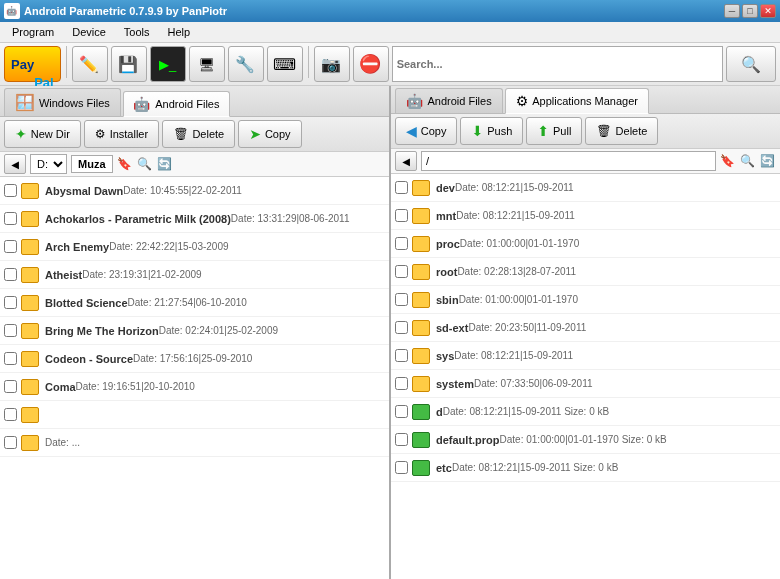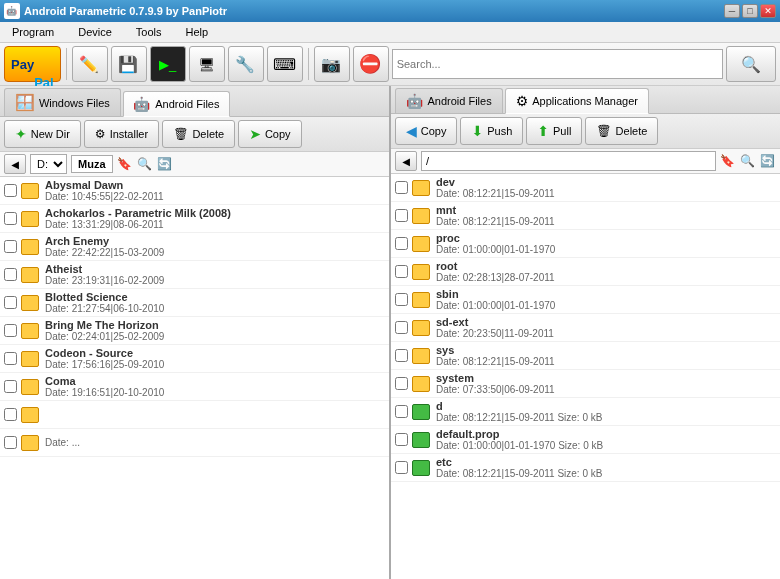--- a/index.html
+++ b/index.html
@@ -23,48 +23,48 @@
       border: 1px solid #888; border-radius: 2px; cursor: pointer; display: flex;
       align-items: center; justify-content: center; font-size: 9px; color: #333;
     }
 
     
     .menu-bar {
       background: #f0f0f0;
       border-bottom: 1px solid #ccc;
       padding: 2px 4px;
       display: flex;
-      gap: 8px;
+      gap: 2px;
     }
     .menu-item {
       padding: 2px 8px;
       cursor: pointer;
       font-size: 11px;
       border-radius: 2px;
     }
 
     
     .toolbar {
       background: linear-gradient(to bottom, #f8f8f8, #e8e8e8);
       border-bottom: 1px solid #ccc;
       padding: 3px 4px;
       display: flex;
-      align-items: center;
+      align-items: flex-start;
       gap: 3px;
     }
     .toolbar-btn {
       width: 36px; height: 36px; border: 1px solid #aaa;
       background: linear-gradient(to bottom, #fff, #ddd);
       border-radius: 3px; cursor: pointer; display: flex; align-items: center;
       justify-content: center; font-size: 16px;
     }
     .toolbar-sep { width: 1px; height: 32px; background: #bbb; margin: 0 2px; }
     .search-box {
-      flex: 1; height: 30px; border: 1px solid #aaa; padding: 0 4px;
-      font-size: 11px; background: white; margin-left: auto;
+      flex: 1; height: 36px; border: 1px solid #aaa; padding: 0 4px;
+      font-size: 11px; background: white; margin-left: auto; font-weight: bold;
     }
     .paypal-btn {
       background: linear-gradient(to bottom, #ffdd00, #ff9900);
       border: 1px solid #cc6600; border-radius: 4px; padding: 2px 6px;
       font-size: 11px; font-weight: bold; color: #003087; cursor: pointer;
       height: 36px; display: flex; align-items: center;
     }
 
     
     .tab-bar {
@@ -148,21 +148,21 @@
       border-bottom: 1px solid #f0f0f0;
       min-height: 28px;
     }
     .file-checkbox { margin-right: 4px; }
     .file-folder-icon {
       width: 18px; height: 16px; background: #ffcc44;
       border: 1px solid #cc8800; border-radius: 2px;
       margin-right: 6px; flex-shrink: 0;
       display: flex; align-items: center; justify-content: center;
     }
-    .file-info { display: flex; flex-direction: column; }
+    .file-info { display: flex; }
     .file-name { font-size: 11px; font-weight: bold; color: #333; }
     .file-date { font-size: 10px; color: #666; }
 
     .scrollbar-area { overflow-y: scroll; }
     .scrollbar-area::-webkit-scrollbar { width: 14px; }
     .scrollbar-area::-webkit-scrollbar-track { background: #f0f0f0; }
     .scrollbar-area::-webkit-scrollbar-thumb { background: #bbb; border: 1px solid #999; }
 
     .two-panels { display: flex; height: 100%; }
     .left-panel { flex: 1; border-right: 2px solid #aaa; display: flex; flex-direction: column; }
@@ -279,21 +279,21 @@
         <div class="file-info">
           <span class="file-name">Arch Enemy</span>
           <span class="file-date">Date: 22:42:22|15-03-2009</span>
         </div>
       </div>
       <div class="file-item">
         <input type="checkbox" class="file-checkbox" style="">
         <div class="file-folder-icon"></div>
         <div class="file-info">
           <span class="file-name">Atheist</span>
-          <span class="file-date">Date: 23:19:31|16-02-2009</span>
+          <span class="file-date">Date: 23:19:31|21-02-2009</span>
         </div>
       </div>
       <div class="file-item">
         <input type="checkbox" class="file-checkbox" style="">
         <div class="file-folder-icon"></div>
         <div class="file-info">
           <span class="file-name">Blotted Science</span>
           <span class="file-date">Date: 21:27:54|06-10-2010</span>
         </div>
       </div>

